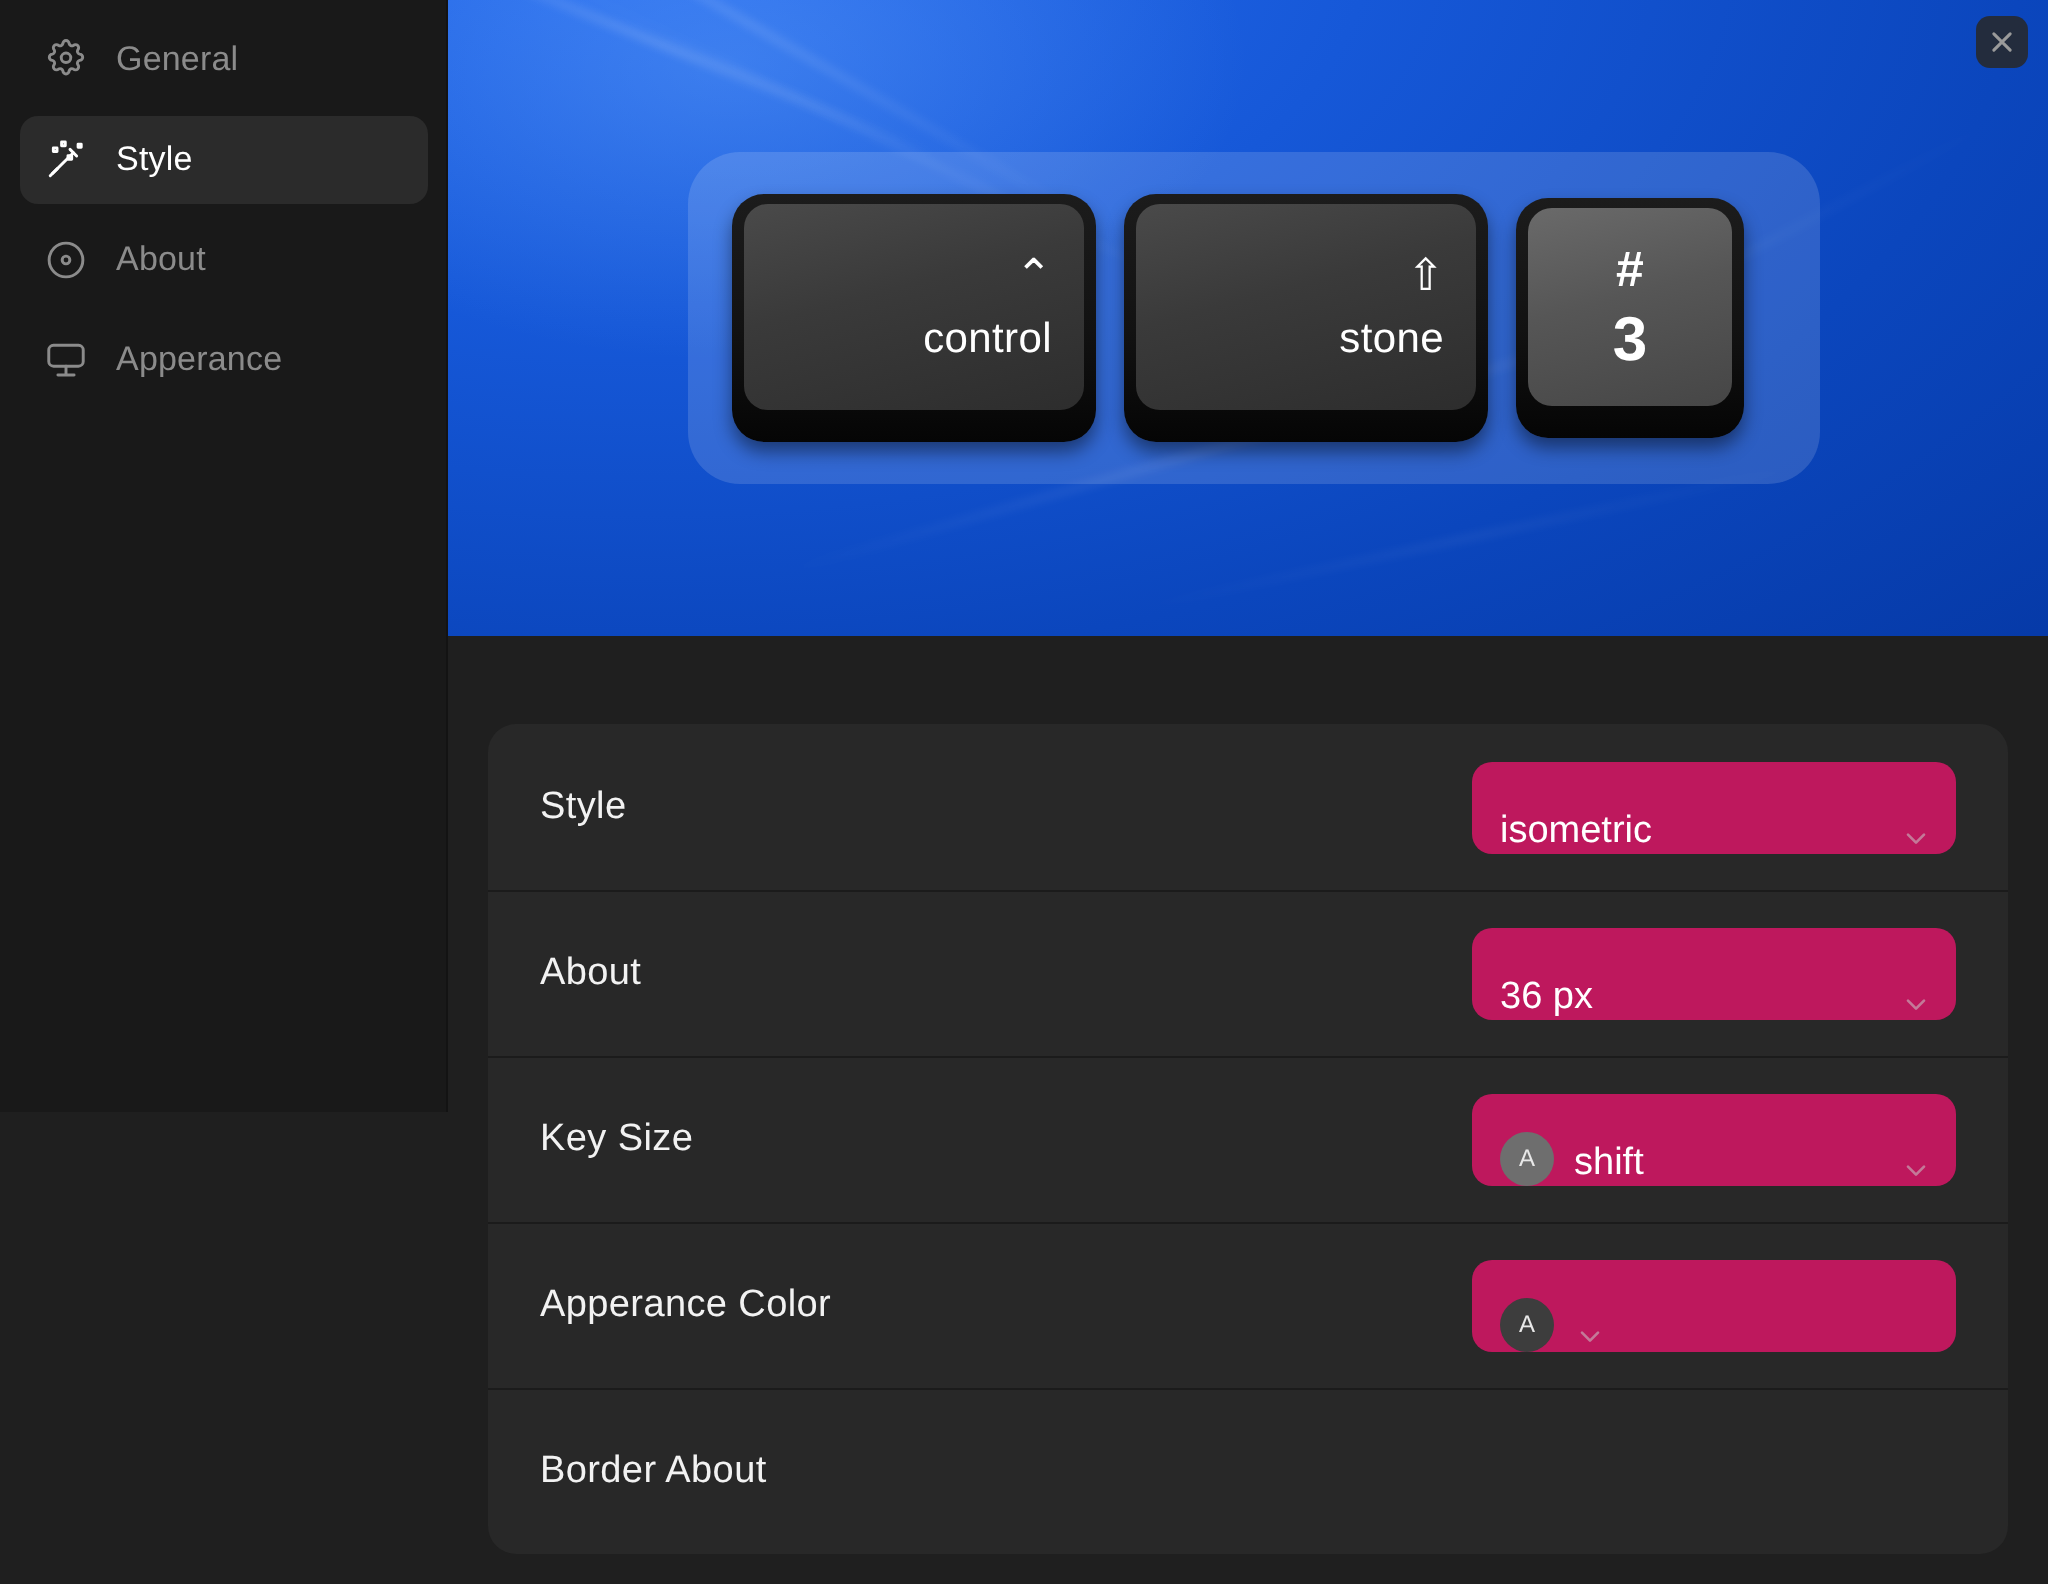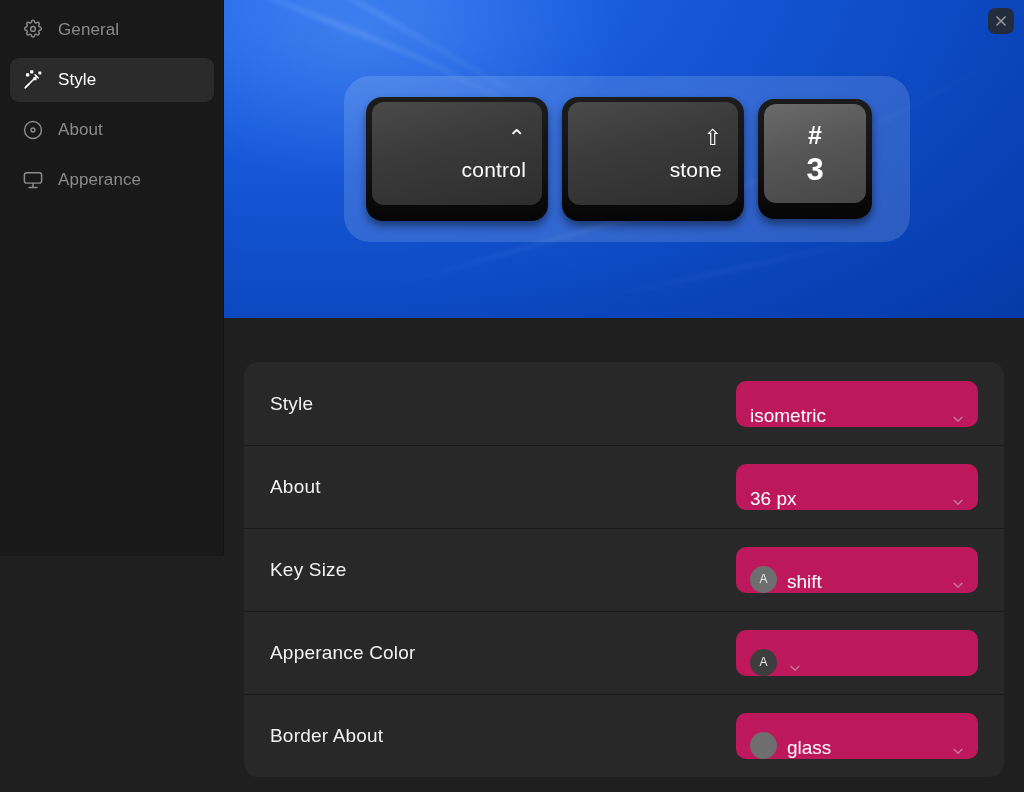--- a/index.html
+++ b/index.html
@@ -377,28 +377,19 @@
             <span class="chev">
               <svg width="16" height="16" viewBox="0 0 24 24" fill="none" stroke="#c9c9c9" stroke-width="2" stroke-linecap="round" stroke-linejoin="round">
                   <path d="M6 9.5 12 15.5 18 9.5"></path>
                 </svg>
             </span>
           </div>
         </div>
 
         <div class="row">
           <span class="row-label">Border About</span>
-          <div class="select">
-            <span class="swatch" style="background: rgb(110, 110, 110);"></span>
-            <span class="sel-value">glass</span>
-            <span class="chev">
-              <svg width="16" height="16" viewBox="0 0 24 24" fill="none" stroke="#c9c9c9" stroke-width="2" stroke-linecap="round" stroke-linejoin="round">
-                  <path d="M6 9.5 12 15.5 18 9.5"></path>
-                </svg>
-            </span>
-          </div>
         </div>
 
       </div>
     </div>
 
   </div>
 </div>
 
 </body></html>

